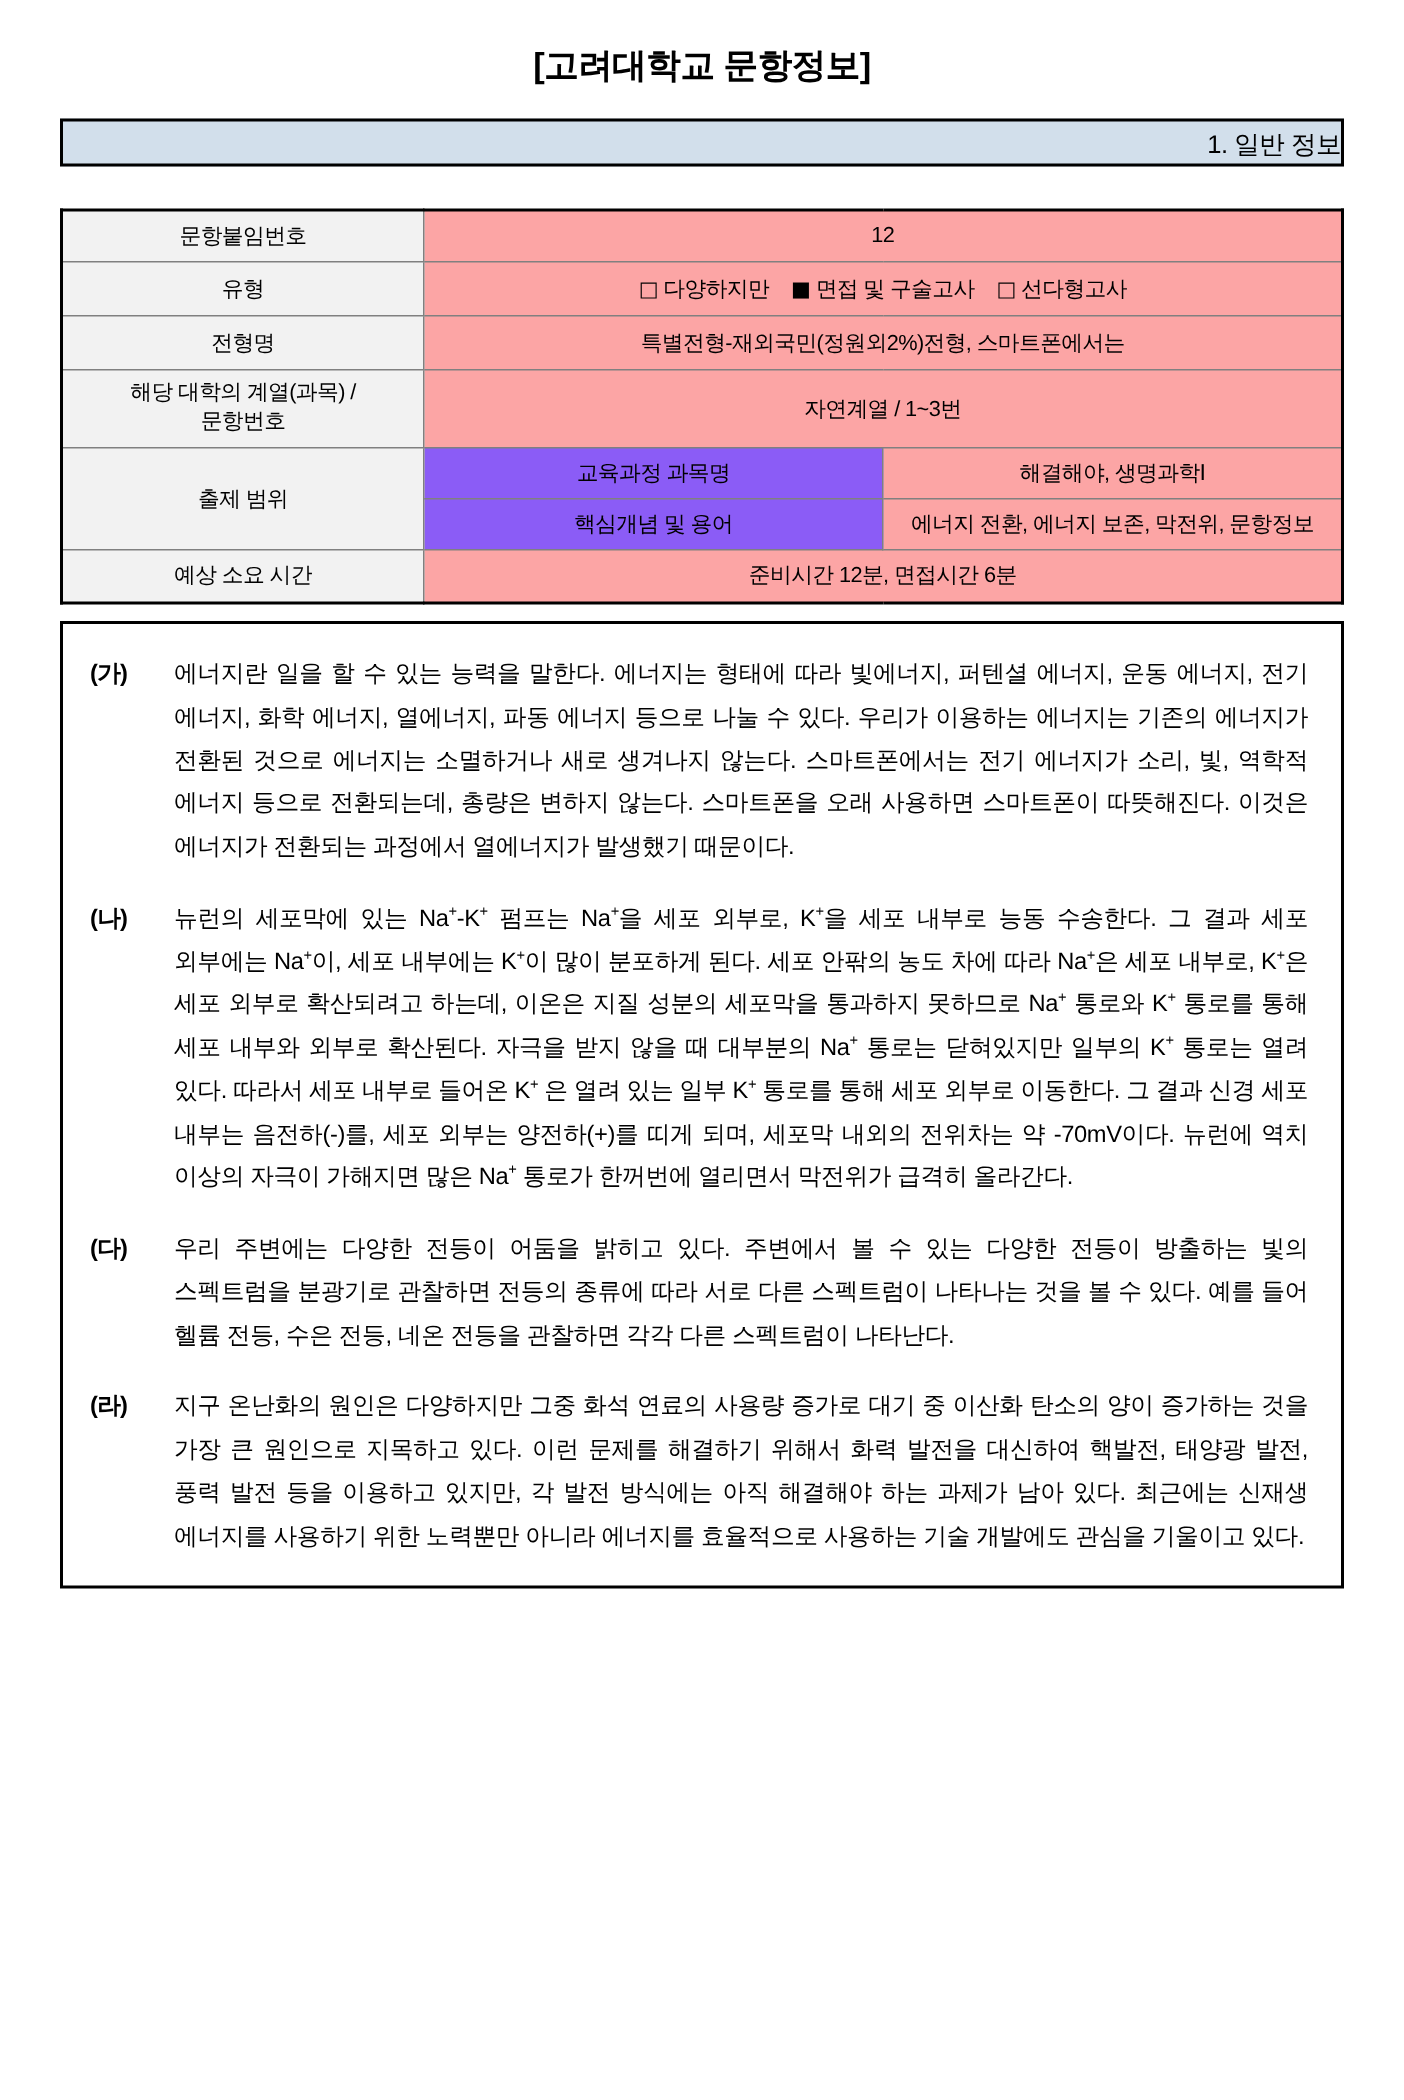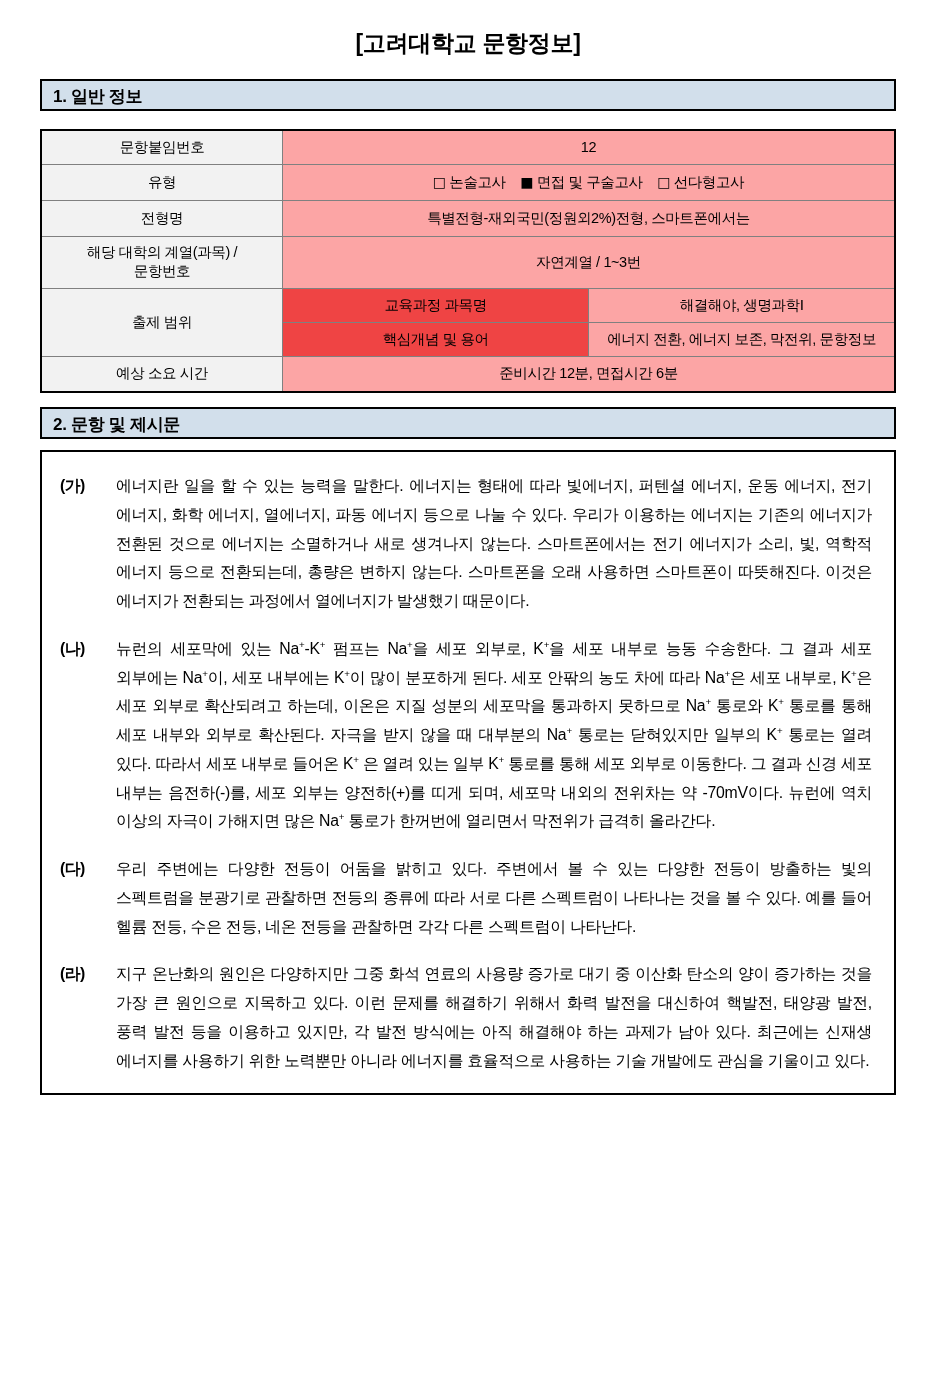--- a/index.html
+++ b/index.html
@@ -32,48 +32,49 @@
     padding-bottom: 20px;
   }
 
   
   .section-bar {
     border: 2px solid #000;
     background: #d2dfeb;
     height: 32px;
     line-height: 32px;
     font-size: 17px;
-    font-weight: bold;
+    font-weight: normal;
     padding-left: 11px;
     box-sizing: border-box;
     letter-spacing: -0.3px;
+    text-align: right;
   }
 
   
   .info-table {
     border-collapse: collapse;
     width: 100%;
-    margin-top: 18px;
+    margin-top: 28px;
     border: 2px solid #000;
     table-layout: fixed;
   }
   .info-table td {
     border: 1px solid #808080;
     font-size: 14.5px;
     text-align: center;
     vertical-align: middle;
     letter-spacing: -0.4px;
     padding: 6px 4px;
   }
   .info-table td.label {
     background: #f2f2f2;
     width: 232px;
   }
   .info-table td.sublabel {
-    background: #ef4444;
+    background: #8b5cf6;
     width: 196px;
   }
   .info-table td.value {
     background: #fca5a5;
   }
   .row-h1 { height: 34px; }
   .row-h2 { height: 36px; }
   .row-tall { height: 50px; }
   .chk {
     font-size: 15px;
@@ -131,21 +132,21 @@
       <tr class="row-h1">
         <td class="label">문항붙임번호</td>
         <td class="value" colspan="2">12</td>
       </tr>
 
       <tr class="row-h2">
         <td class="label">유형</td>
         <td class="value chk" colspan="2">
           <span>
             <span class="box">□</span>
-            <span>논술고사</span>
+            <span>다양하지만</span>
           </span>
           &nbsp;&nbsp;
           <span>
             <span class="box">■</span>
             <span>면접 및 구술고사</span>
           </span>
           &nbsp;&nbsp;
           <span>
             <span class="box">□</span>
             <span>선다형고사</span>
@@ -176,21 +177,20 @@
         <td class="value">에너지 전환, 에너지 보존, 막전위, 문항정보</td>
       </tr>
 
       <tr class="row-h2">
         <td class="label">예상 소요 시간</td>
         <td class="value" colspan="2">준비시간 12분, 면접시간 6분</td>
       </tr>
     </tbody>
   </table>
 
-  <div class="section-bar" style="margin-top:14px;">2. 문항 및 제시문</div>
 
   <div class="passage-box">
 
     <div class="passage">
       <div class="p-label">(가)</div>
       <div class="p-body">에너지란 일을 할 수 있는 능력을 말한다. 에너지는 형태에 따라 빛에너지, 퍼텐셜 에너지, 운동 에너지, 전기 에너지, 화학 에너지, 열에너지, 파동 에너지 등으로 나눌 수 있다. 우리가 이용하는 에너지는 기존의 에너지가 전환된 것으로 에너지는 소멸하거나 새로 생겨나지 않는다. 스마트폰에서는 전기 에너지가 소리, 빛, 역학적 에너지 등으로 전환되는데, 총량은 변하지 않는다. 스마트폰을 오래 사용하면 스마트폰이 따뜻해진다. 이것은 에너지가 전환되는 과정에서 열에너지가 발생했기 때문이다.</div>
     </div>
 
     <div class="passage">
       <div class="p-label">(나)</div>

